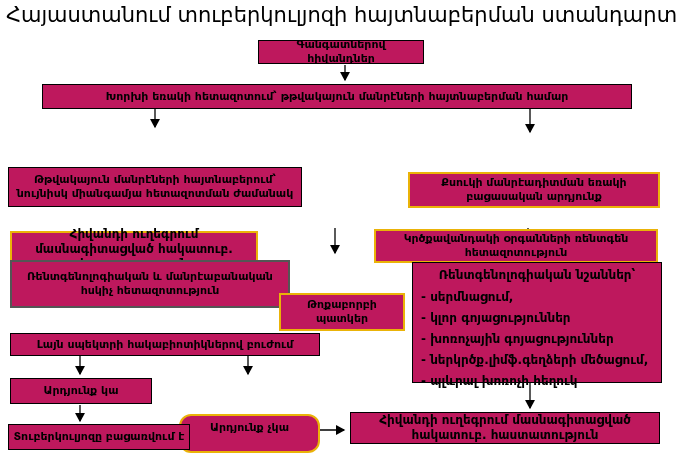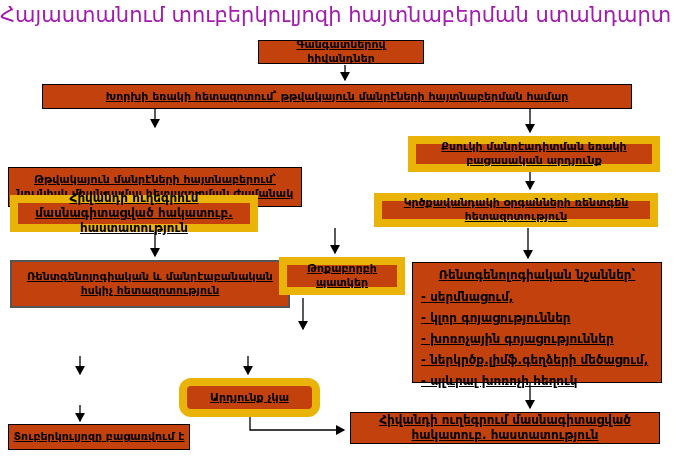--- a/index.html
+++ b/index.html
@@ -6,39 +6,38 @@
   #canvas{
     position:relative;
     width:683px;height:456px;
     background:#ffffff;
     font-family:"DejaVu Sans","Liberation Sans",sans-serif;
     color:#000;
     overflow:hidden;
   }
   #title{
     position:absolute;left:0;top:3px;width:683px;
-    text-align:left;
+    text-align:center;
     font-size:21px;
     letter-spacing:0px;
     white-space:nowrap;
-    color:#a21caf;
+    color:#000000;
   }
   .node{
     position:absolute;
     box-sizing:border-box;
     display:flex;align-items:center;justify-content:center;
     text-align:center;
     font-size:11px;font-weight:bold;
     line-height:1.25;
-    background:#c2410c;
+    background:#be185d;
     padding:1px 4px;
-    text-decoration:underline;
   }
   .b1{border:1px solid #000000;}
-  .b2{border:8px solid #eab308;}
+  .b2{border:2px solid #eab308;margin-top:36px;}
   .b3{border:2px solid #555555;}
   .small{font-size:12px;}
   #xray-signs{
     flex-direction:column;
     align-items:stretch;
     justify-content:flex-start;
     text-align:left;
     padding:5px 8px;
   }
   #xray-signs .hdr{text-align:center;margin-bottom:4px;}
@@ -109,21 +108,27 @@
 
   <div class="node b1 small" id="xray-signs" style="left:412px;top:262px;width:250px;height:121px;">
     <div class="hdr">Ռենտգենոլոգիական նշաններ՝</div>
     <div class="itm">- սերմնացում,</div>
     <div class="itm">- կլոր գոյացություններ</div>
     <div class="itm">- խոռոչային գոյացություններ</div>
     <div class="itm">- ներկրծք.լիմֆ.գեղձերի մեծացում,</div>
     <div class="itm">- պլևրալ խոռոչի հեղուկ</div>
   </div>
 
+  <div class="node b1" style="left:10px;top:333px;width:310px;height:23px;">
+      <span>Լայն սպեկտրի հակաբիոտիկներով բուժում</span>
+    </div>
 
+  <div class="node b1" style="left:10px;top:378px;width:142px;height:26px;">
+      <span>Արդյունք կա</span>
+    </div>
 
   <div class="node b2" style="left:179px;top:378px;width:141px;height:39px;align-items:flex-start;padding-top:5px;border-radius:12px;">
       <span>Արդյունք չկա</span>
     </div>
 
   <div class="node b1" style="left:8px;top:424px;width:182px;height:26px;">
       <span>Տուբերկուլյոզը բացառվում է</span>
     </div>
 
   <div class="node b1 small" style="left:350px;top:412px;width:310px;height:32px;">

